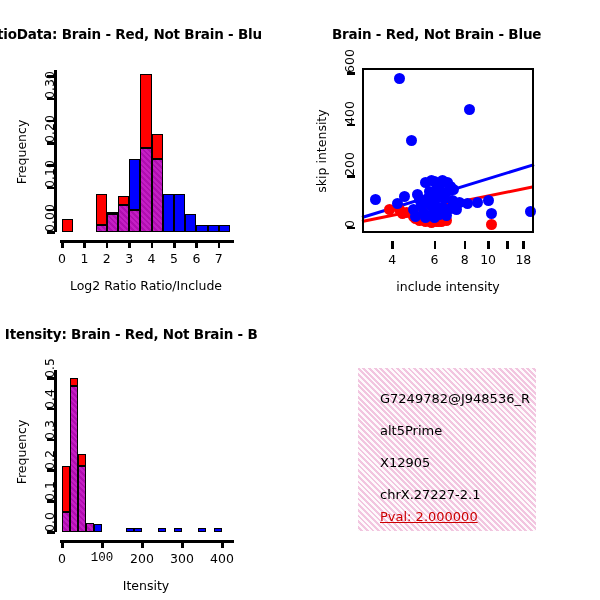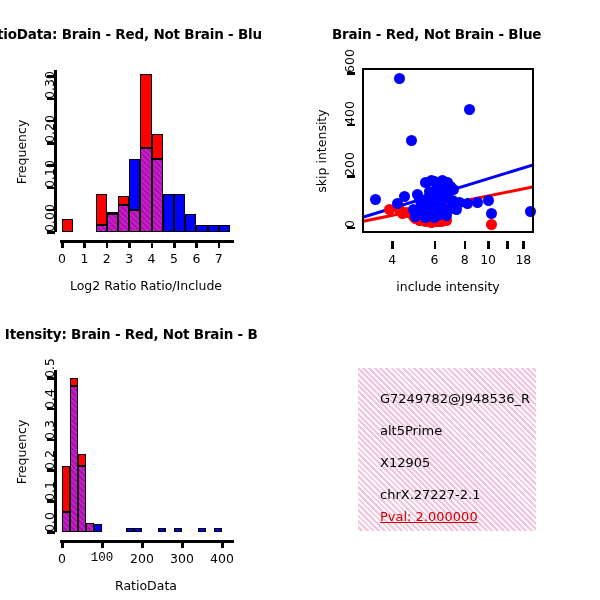--- a/index.html
+++ b/index.html
@@ -235,21 +235,21 @@
         <div class="tick" style="left: 61px; top: 240px; width: 2.5px; height: 8px;"></div>
         <div class="tlab" style="left: 62px; top: 251px; transform: translateX(-50%);">0</div>
         <div class="tick" style="left: 101px; top: 240px; width: 2.5px; height: 8px;"></div>
         <div class="tlab" style="left: 102px; top: 251px; transform: translateX(-50%); font-family: Liberation Mono, monospace;">100</div>
         <div class="tick" style="left: 141px; top: 240px; width: 2.5px; height: 8px;"></div>
         <div class="tlab" style="left: 142px; top: 251px; transform: translateX(-50%);">200</div>
         <div class="tick" style="left: 181px; top: 240px; width: 2.5px; height: 8px;"></div>
         <div class="tlab" style="left: 182px; top: 251px; transform: translateX(-50%);">300</div>
         <div class="tick" style="left: 221px; top: 240px; width: 2.5px; height: 8px;"></div>
         <div class="tlab" style="left: 222px; top: 251px; transform: translateX(-50%);">400</div>
-        <div class="axtitle" style="left: 146px; top: 278px; transform: translateX(-50%);">RatioData</div>
+        <div class="axtitle" style="left: 146px; top: 278px; transform: translateX(-50%);">Itensity</div>
         <div class="axtitle y" style="left: 14px; top: 152px; transform: rotate(-90deg) translateX(-50%);">Frequency</div>
       </div>
   </div>
 
   <div class="panel" style="left:300px;top:300px;width:300px;height:300px;">
     <div class="infobox" style="left:58px;top:68px;width:178px;height:163px;">
       <div class="infoline" style="left:22px;top:23px;">G7249782@J948536_R</div>
       <div class="infoline" style="left:22px;top:55px;text-align:right;">alt5Prime</div>
       <div class="infoline" style="left:22px;top:87px;">X12905</div>
       <div class="infoline" style="left:22px;top:119px;">chrX.27227-2.1</div>

